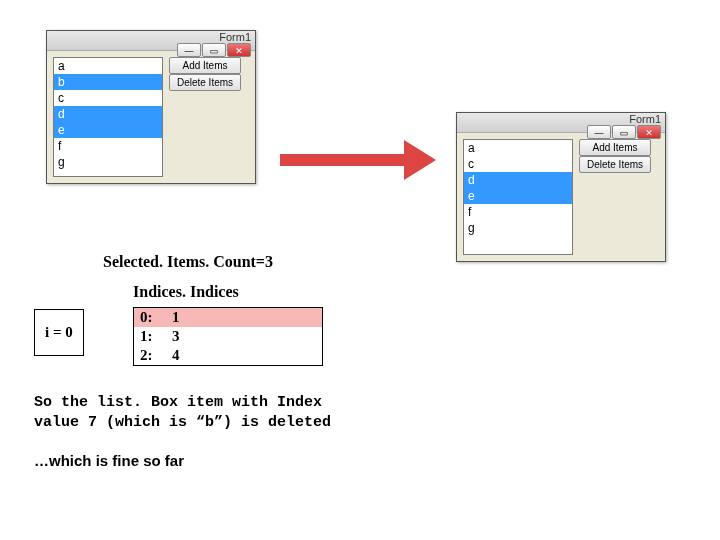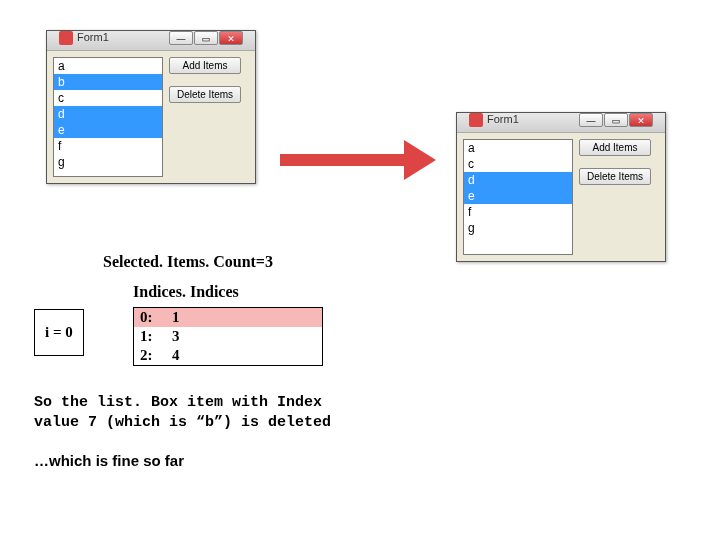--- a/index.html
+++ b/index.html
@@ -8,42 +8,43 @@
   .window {
     position: absolute;
     border: 1px solid #555;
     background: #ece9d8;
     box-shadow: 1px 1px 3px rgba(0,0,0,0.3);
   }
   .titlebar {
     height: 20px;
     background: linear-gradient(to bottom, #e8e8e8, #d0d0d0);
     display: flex;
-    align-items: flex-start;
-    padding: 0 12px;
+    align-items: flex-end;
+    padding: 0 4px;
     border-bottom: 1px solid #aaa;
     font-size: 11px;
+    flex-direction: column;
   }
   .titlebar .appicon { width: 14px; height: 14px; background: #d44; border-radius: 2px; margin-right: 4px; }
   .titlebar .title { flex: 1; color: #333; }
   .titlebar .winbtns { display: flex; gap: 1px; }
   .titlebar .winbtn {
     width: 24px; height: 14px; font-size: 9px; text-align: center; line-height: 14px;
     border: 1px solid #888; background: linear-gradient(#fff,#ddd); border-radius: 2px;
   }
   .titlebar .winbtn.close { background: linear-gradient(#e77,#c33); color:#fff; }
   
   .winbody { padding: 6px; display: flex; gap: 6px; }
   .listbox {
     background: #fff; border: 1px solid #7a7a7a; width: 110px; font-family: Arial, sans-serif;
     font-size: 12px;
   }
   .listbox .li { padding: 1px 4px; }
   .listbox .li.sel { background: #3399ff; color: #fff; }
-  .btncol { display: flex; flex-direction: column; gap: 12px; align-items: flex-end; }
+  .btncol { display: flex; flex-direction: column; gap: 0; align-items: flex-end; }
   .wbtn {
     font-size: 10px; padding: 2px 6px; border: 1px solid #888; background: linear-gradient(#fafafa,#e0e0e0);
     border-radius: 2px; width: 72px; text-align: center;
   }
   
   
   #win1 { left: 46px; top: 30px; width: 210px; }
   #win1 .listbox { height: 120px; }
   
   

